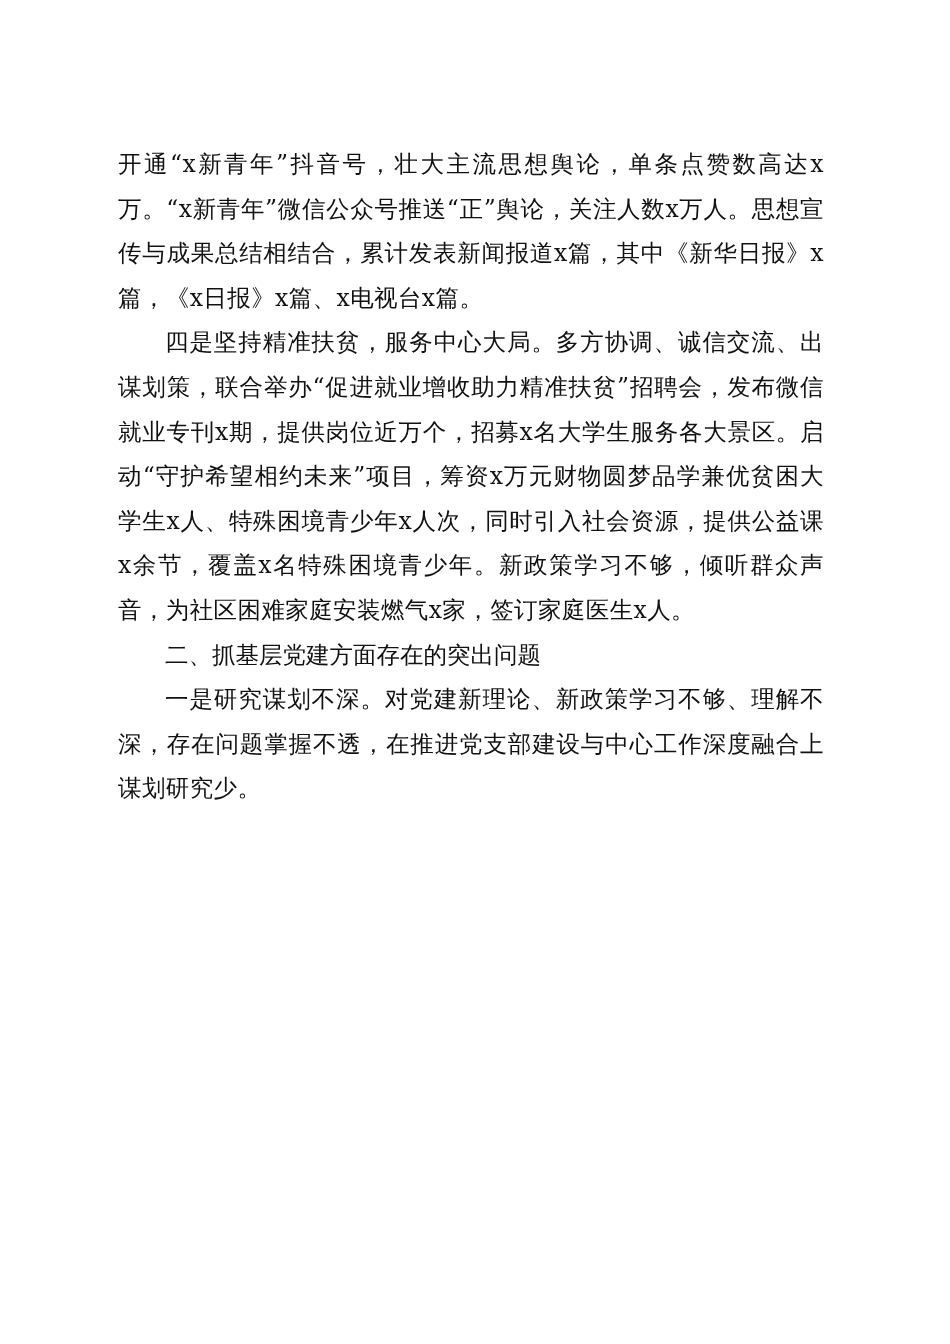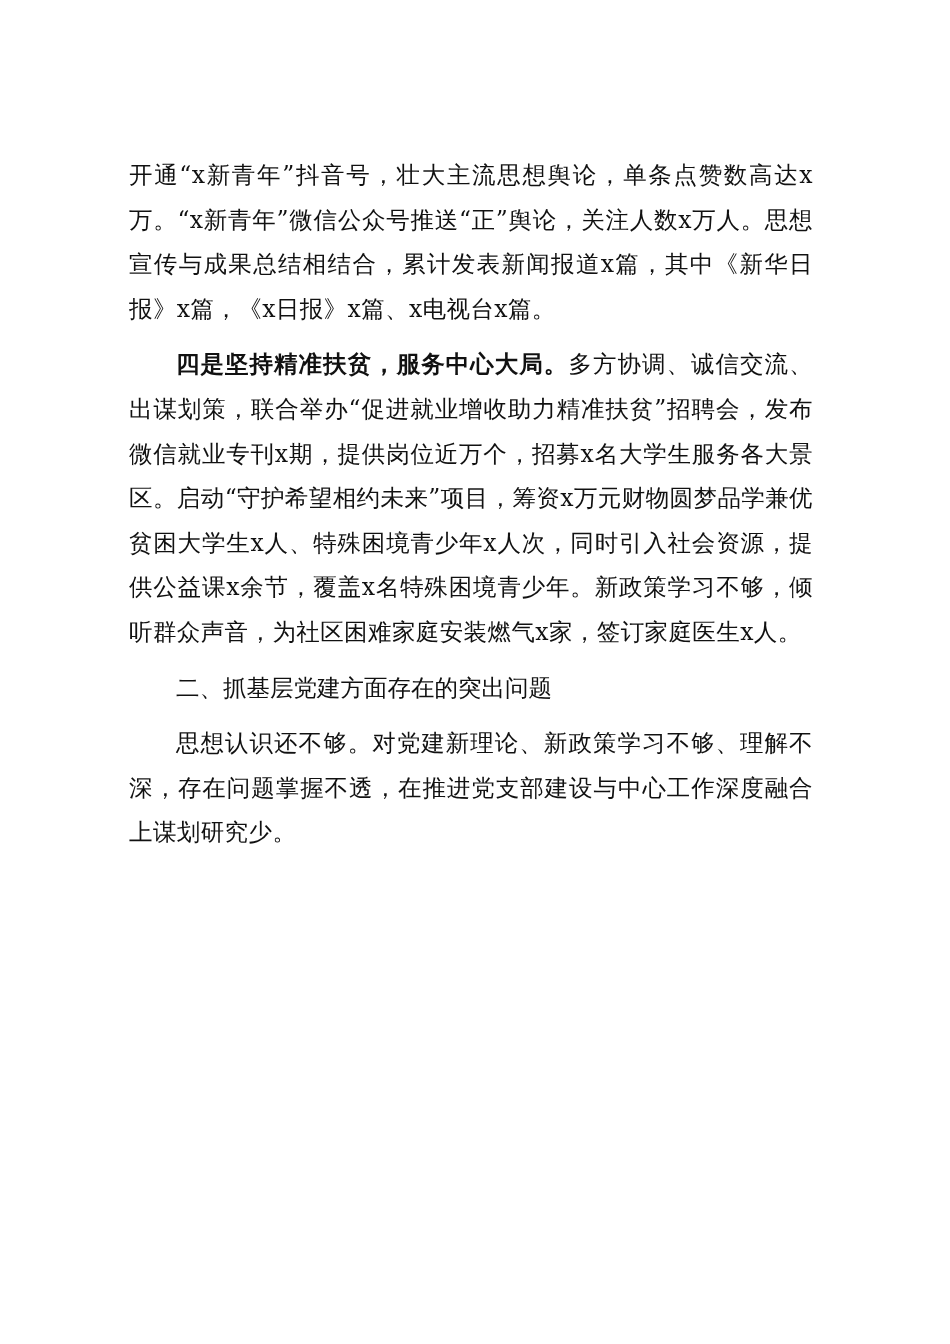--- a/index.html
+++ b/index.html
@@ -3,35 +3,35 @@
 <meta charset="utf-8">
 <style>
   html, body { margin: 0; padding: 0; background: #ffffff; }
   body { width: 950px; height: 1344px; position: relative; overflow: hidden; }
   .page {
     position: absolute; left: 118px; top: 142px; width: 706px;
     font-family: "DejaVu Serif", "Liberation Serif", serif;
     font-size: 23.5px; line-height: 44.6px; color: #111;
     text-align: justify; letter-spacing: 0.4px;
   }
-  .page p { margin: 11px; }
+  .page p { margin: 0; }
   .indent { text-indent: 47px; }
-  .lead { font-weight: bold; }
+  .lead { font-weight: normal; }
   .heading {
     font-family: "DejaVu Sans", "Liberation Sans", sans-serif;
     font-weight: normal; text-indent: 47px; letter-spacing: 0;
   }
 </style>
 </head>
 <body>
 
 <div class="page">
   <p>
     <span>开通“x新青年”抖音号，壮大主流思想舆论，单条点赞数高达x万。“x新青年”微信公众号推送“正”舆论，关注人数x万人。思想宣传与成果总结相结合，累计发表新闻报道x篇，其中《新华日报》x篇，《x日报》x篇、x电视台x篇。</span>
   </p>
   <p class="indent">
     <span class="lead">四是坚持精准扶贫，服务中心大局。</span><span>多方协调、诚信交流、出谋划策，联合举办“促进就业增收助力精准扶贫”招聘会，发布微信就业专刊x期，提供岗位近万个，招募x名大学生服务各大景区。启动“守护希望相约未来”项目，筹资x万元财物圆梦品学兼优贫困大学生x人、特殊困境青少年x人次，同时引入社会资源，提供公益课x余节，覆盖x名特殊困境青少年。新政策学习不够，倾听群众声音，为社区困难家庭安装燃气x家，签订家庭医生x人。</span>
   </p>
   <p class="heading">二、抓基层党建方面存在的突出问题</p>
   <p class="indent">
-    <span>思想认识还不够。</span><span>对党建新理论、新政策学习不够、理解不深，存在问题掌握不透，在推进党支部建设与中心工作深度融合上谋划研究少。</span>
+    <span>一是研究谋划不深。</span><span>对党建新理论、新政策学习不够、理解不深，存在问题掌握不透，在推进党支部建设与中心工作深度融合上谋划研究少。</span>
   </p>
 </div>
 
 </body></html>

